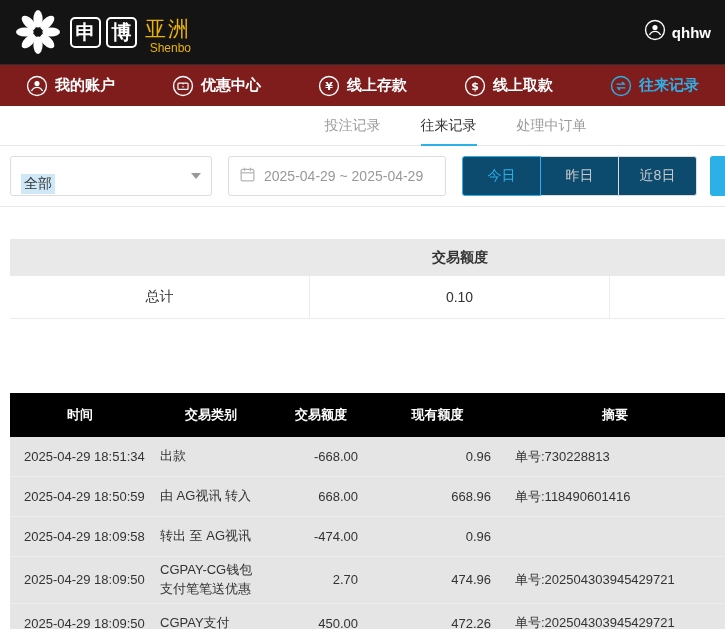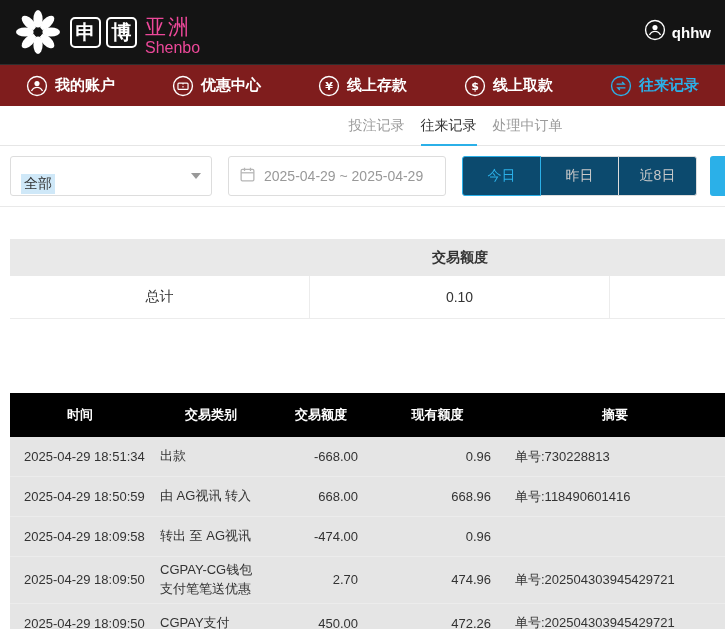--- a/index.html
+++ b/index.html
@@ -6,37 +6,37 @@
   *{ box-sizing:border-box; margin:0; padding:0; }
   html,body{ width:725px; height:629px; overflow:hidden; }
   body{ font-family:"Liberation Sans","DejaVu Sans",sans-serif; background:#fff; }
 
   
   .topbar{ height:64px; background:#141414; display:flex; align-items:center; padding:0 14px; }
   .logo{ display:flex; align-items:center; }
   .flower{ margin-right:8px; display:flex; }
   .seal{ width:31px; height:31px; border:2px solid #fff; border-radius:5px; color:#fff;
          font-size:20px; font-weight:bold; display:flex; align-items:center; justify-content:center; margin-right:5px; }
-  .brand-cn{ color:#ec4899; display:flex; flex-direction:column; line-height:1; margin-left:3px;margin-top:8px; }
+  .brand-cn{ color:#eab308; display:flex; flex-direction:column; line-height:1; margin-left:3px;margin-top:8px; }
   .region{ font-size:21px; letter-spacing:2px; }
-  .sub{ font-size:16px; align-self:flex-end; margin-top:3px; }
+  .sub{ font-size:12px; align-self:flex-end; margin-top:3px; }
   .top-right{ margin-left:auto; display:flex; align-items:center; gap:6px; color:#fff; }
   .username{ font-size:15px; font-weight:bold; white-space:nowrap; }
 
   
   .navbar{ height:42px; background:#7f1d1d; border-top:1px solid #2e2e2e; display:flex;
            align-items:center; justify-content:space-between; padding:0 26px; overflow:hidden; }
   .nav-item{ display:flex; align-items:center; gap:7px; color:#fff; font-size:15px;
              font-weight:bold; cursor:pointer; white-space:nowrap; }
   .nav-item.active{ color:var(--accent); }
   .nav-item svg{ display:block; }
 
   
   .subtabs{ height:40px; background:#fff; border-bottom:1px solid #e6e6e6; display:flex;
-            justify-content:center; gap:16px; padding-left:186px; }
+            justify-content:center; gap:40px; padding-left:186px; }
   .subtab{ font-size:14px; color:#9a9a9a; line-height:38px; height:40px; cursor:pointer; white-space:nowrap; }
   .subtab.active{ color:#333; border-bottom:2px solid var(--accent); }
 
   
   .filters{ position:relative; padding:10px 0 10px 10px; border-bottom:1px solid #e9e9e9;
             display:flex; align-items:center; }
   .select{ width:202px; height:40px; border:1px solid #ddd; border-radius:3px; display:flex;
            align-items:center; justify-content:space-between; padding:0 10px; cursor:pointer; background:#fff; }
   .select-value{ font-size:14px; color:#333; background:#cfe8f8; padding:1px 3px;margin-top:16px; }
   .caret{ width:0; height:0; border-left:5px solid transparent; border-right:5px solid transparent;

